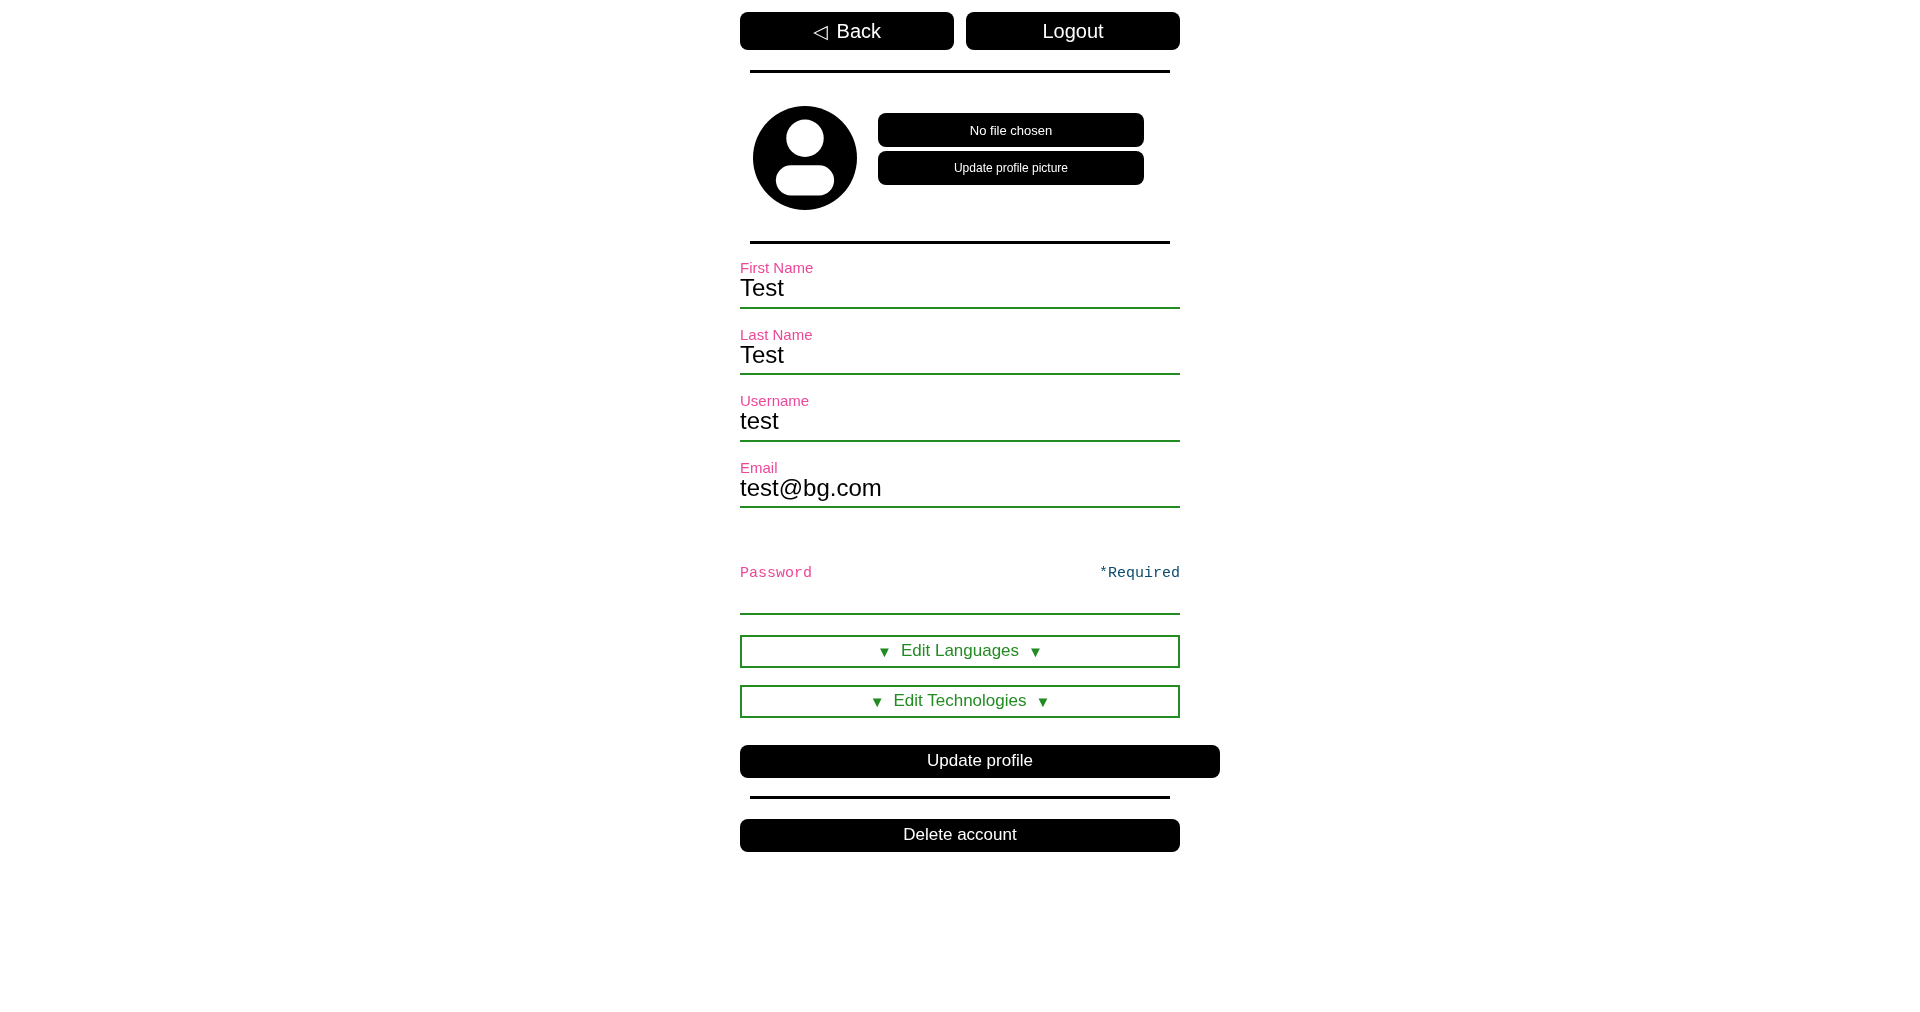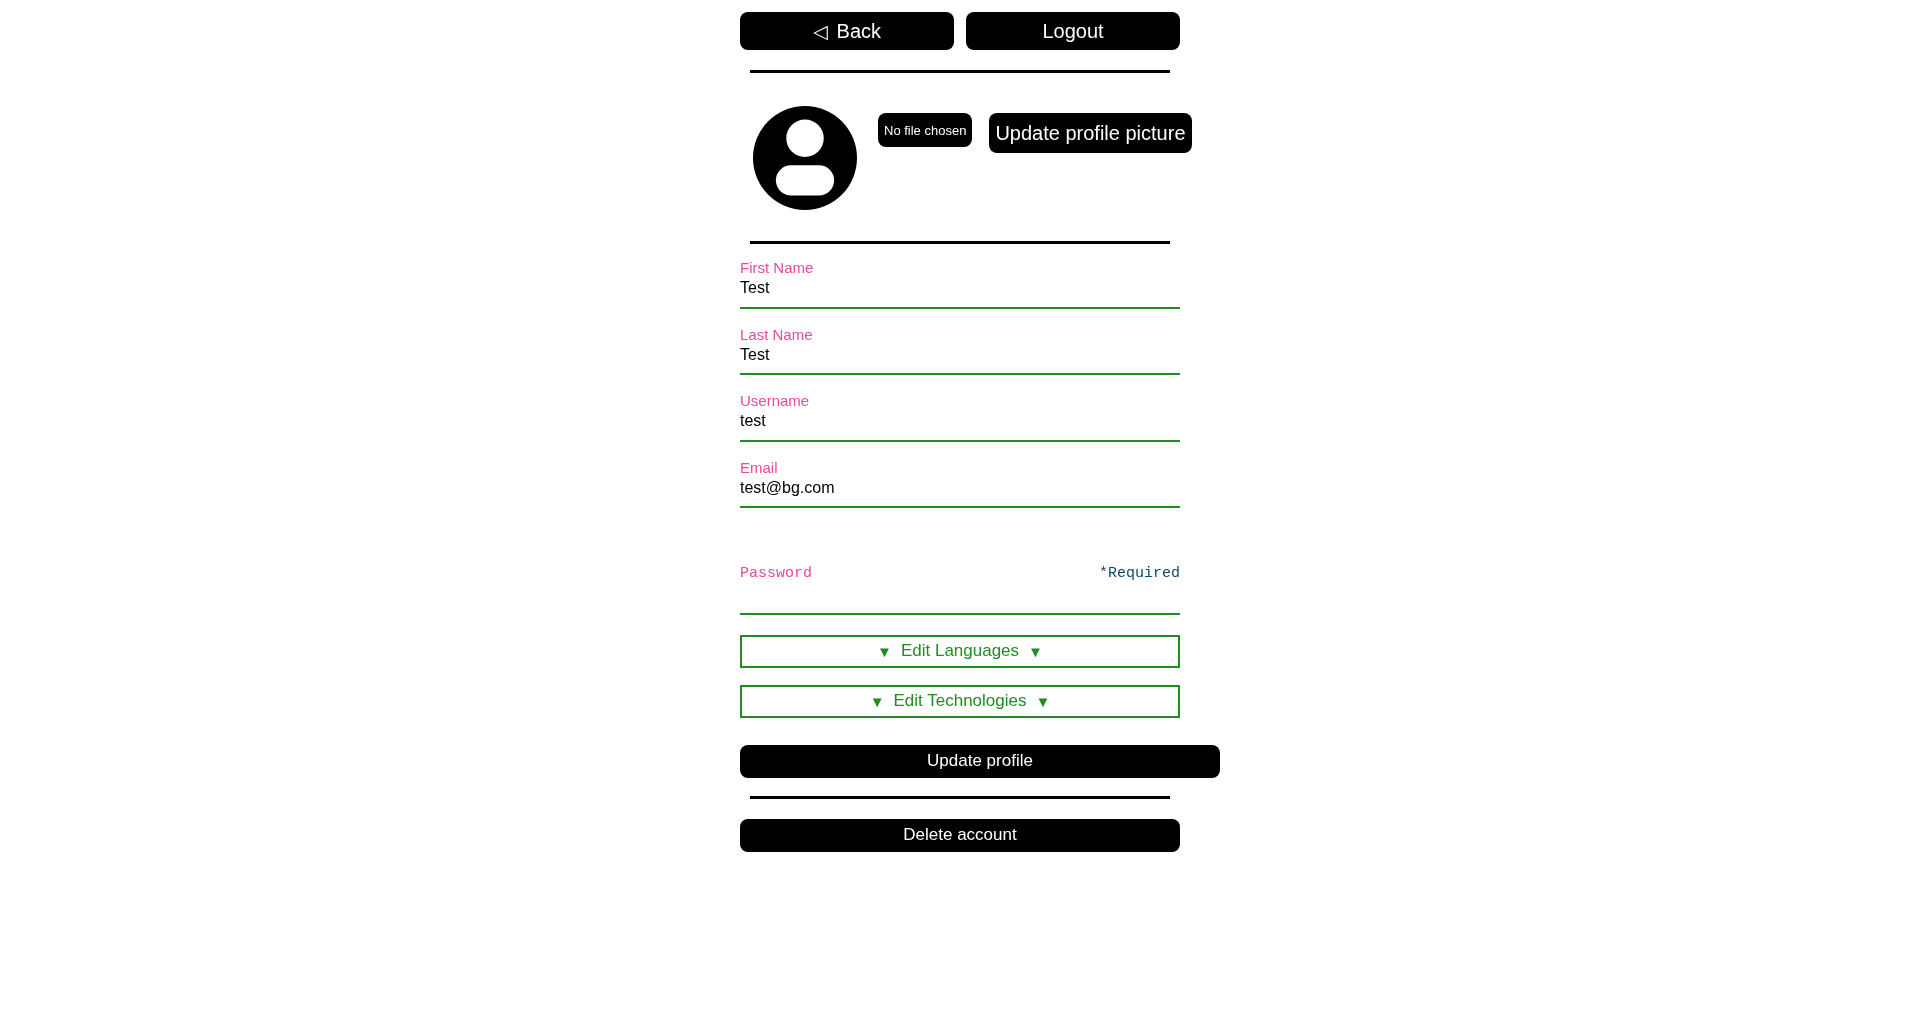--- a/index.html
+++ b/index.html
@@ -62,26 +62,27 @@
     display: flex;
     align-items: flex-start;
     padding-left: 13px;
     gap: 21px;
     margin: 0;
   }
   .avatar { width: 104px; height: 104px; flex: 0 0 auto; }
   .avatar svg { width: 104px; height: 104px; display: block; }
   .pic-buttons {
     display: flex;
-    gap: 17px;
+    flex-direction: column;
+    gap: 4px;
     padding-top: 7px;
     width: 266px;
   }
   .file-input-btn { height: 34px; font-size: 13px; }
-  .update-pic-btn { height: 40px; font-size: 20px; }
+  .update-pic-btn { height: 34px; font-size: 12px; }
 
   
   .field { margin-bottom: 16px; }
   .field-label-row {
     display: flex;
     justify-content: space-between;
     align-items: baseline;
     font-family: Liberation Mono, monospace;
   }
   .field-label {
@@ -97,21 +98,21 @@
     margin-top: 40px;
   }
   .field input {
     display: block;
     width: 100%;
     border: none;
     border-bottom: 2px solid #228B22;
     outline: none;
     background: transparent;
     font-family: inherit;
-    font-size: 16px;
+    font-size: 24px;
     color: #000;
     padding: 4px 0 12px;
     height: 31px;
     border-radius: 0;
   }
 
   
   .btn-outline-green {
     width: 440px;
     height: 33px;

